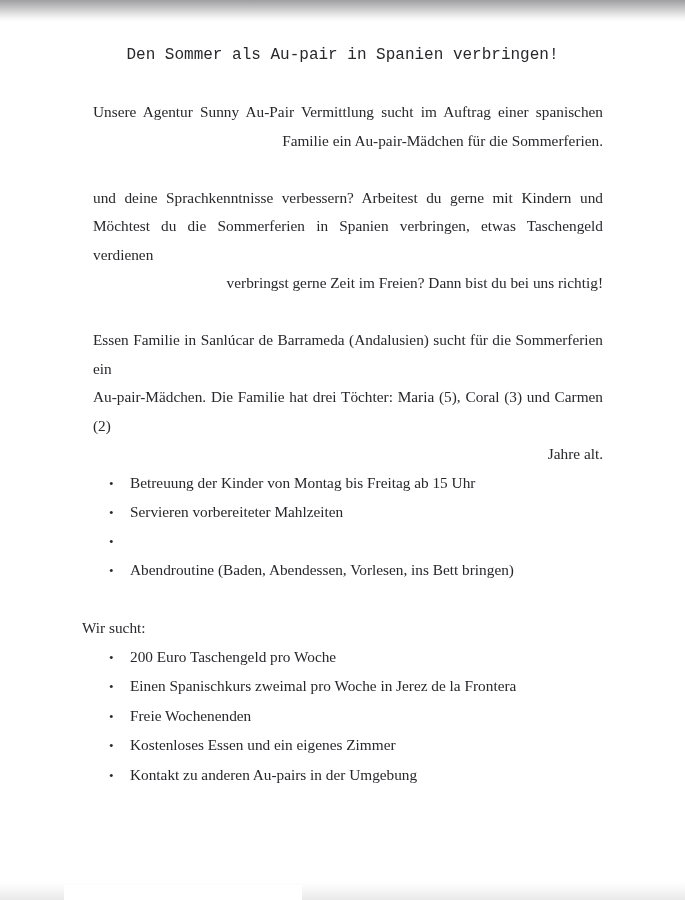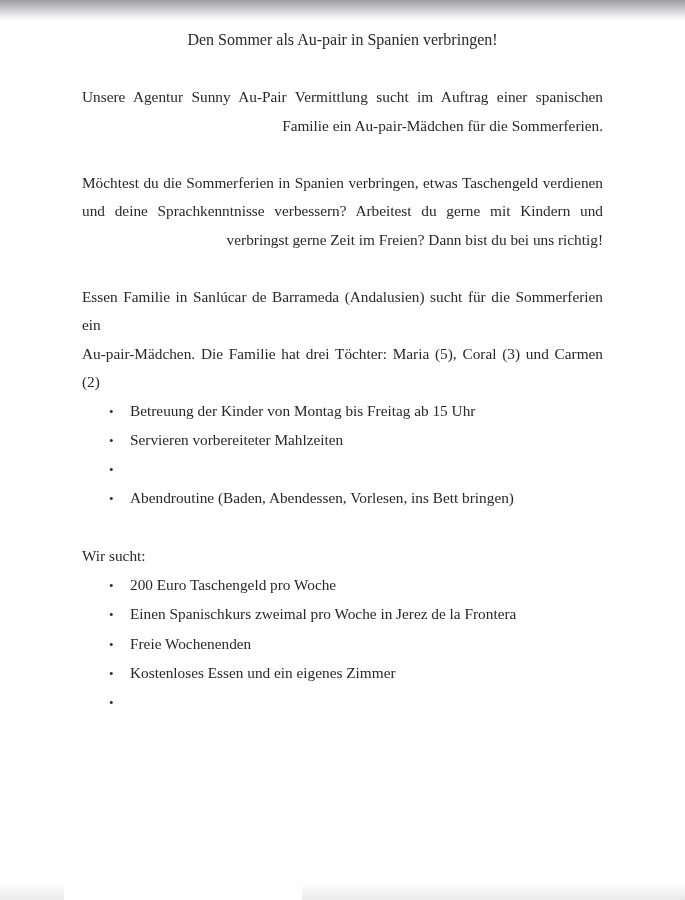--- a/index.html
+++ b/index.html
@@ -40,30 +40,32 @@
   }
   .content {
     position: absolute;
     left: 82px;
     top: 0;
     width: 521px;
     font-size: 15.3px;
     line-height: 28.5px;
   }
   .doc-title {
-    margin-top: 26px;
+    margin-top: 41px;
     text-align: center;
     font-size: 16px;
+    font-family: Liberation Mono, monospace;
   }
   .para, .section-heading {
     margin-top: 28.5px;
   }
   .jline {
     text-align: justify;
     text-align-last: justify;
+    margin-left: 11px;
   }
   .jline-last {
     text-align: right;
   }
   .bullet-list {
     margin: 0;
   }
   .bullet-row {
     display: flex;
     align-items: baseline;
@@ -86,28 +88,29 @@
 <div class="content">
 
   <div class="doc-title">Den Sommer als Au-pair in Spanien verbringen!</div>
 
   <div class="para">
     <div class="jline">Unsere Agentur Sunny Au-Pair Vermittlung sucht im Auftrag einer spanischen</div>
     <div class="jline-last">Familie ein Au-pair-Mädchen für die Sommerferien.</div>
   </div>
 
   <div class="para">
+    <div class="jline">und deine Sprachkenntnisse verbessern? Arbeitest du gerne mit Kindern und</div>
     <div class="jline">Möchtest du die Sommerferien in Spanien verbringen, etwas Taschengeld verdienen</div>
-    <div class="jline">und deine Sprachkenntnisse verbessern? Arbeitest du gerne mit Kindern und</div>
     <div class="jline-last">verbringst gerne Zeit im Freien? Dann bist du bei uns richtig!</div>
   </div>
 
   <div class="para">
     <div class="jline">Essen Familie in Sanlúcar de Barrameda (Andalusien) sucht für die Sommerferien ein</div>
     <div class="jline">Au-pair-Mädchen. Die Familie hat drei Töchter: Maria (5), Coral (3) und Carmen (2)</div>
+    <div class="jline-last">Jahre alt.</div>
   </div>
 
   <div class="bullet-list">
     <div class="bullet-row">
       <span class="bullet-marker">•</span>
       <span class="bullet-text">Betreuung der Kinder von Montag bis Freitag ab 15 Uhr</span>
     </div>
     <div class="bullet-row">
       <span class="bullet-marker">•</span>
       <span class="bullet-text">Servieren vorbereiteter Mahlzeiten</span>
@@ -134,19 +137,20 @@
     <div class="bullet-row">
       <span class="bullet-marker">•</span>
       <span class="bullet-text">Freie Wochenenden</span>
     </div>
     <div class="bullet-row">
       <span class="bullet-marker">•</span>
       <span class="bullet-text">Kostenloses Essen und ein eigenes Zimmer</span>
     </div>
     <div class="bullet-row">
       <span class="bullet-marker">•</span>
+      <span class="bullet-text">Kontakt zu anderen Au-pairs in der Umgebung</span>
     </div>
   </div>
 
 </div>
 
 <div class="page-bottom-shadow"></div>
 <div class="page-bottom-notch"></div>
 
 </body></html>

